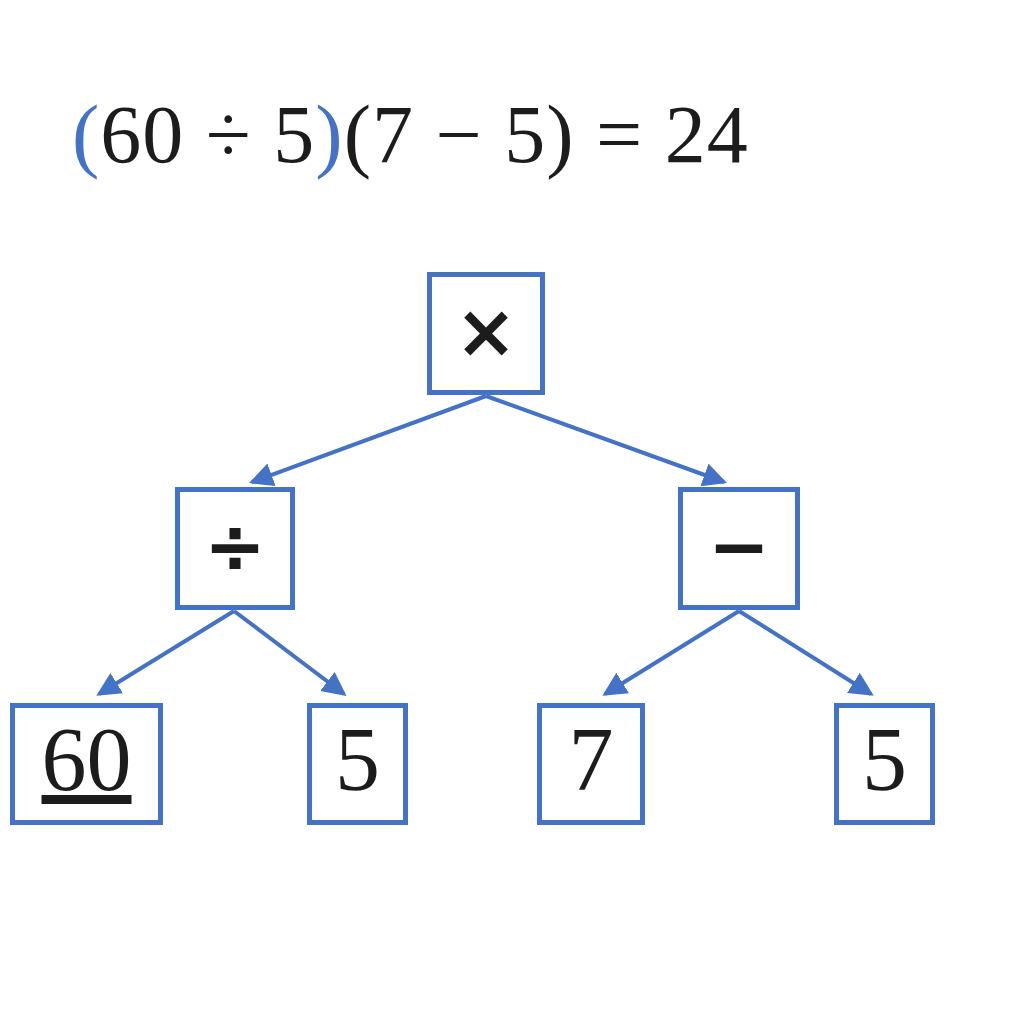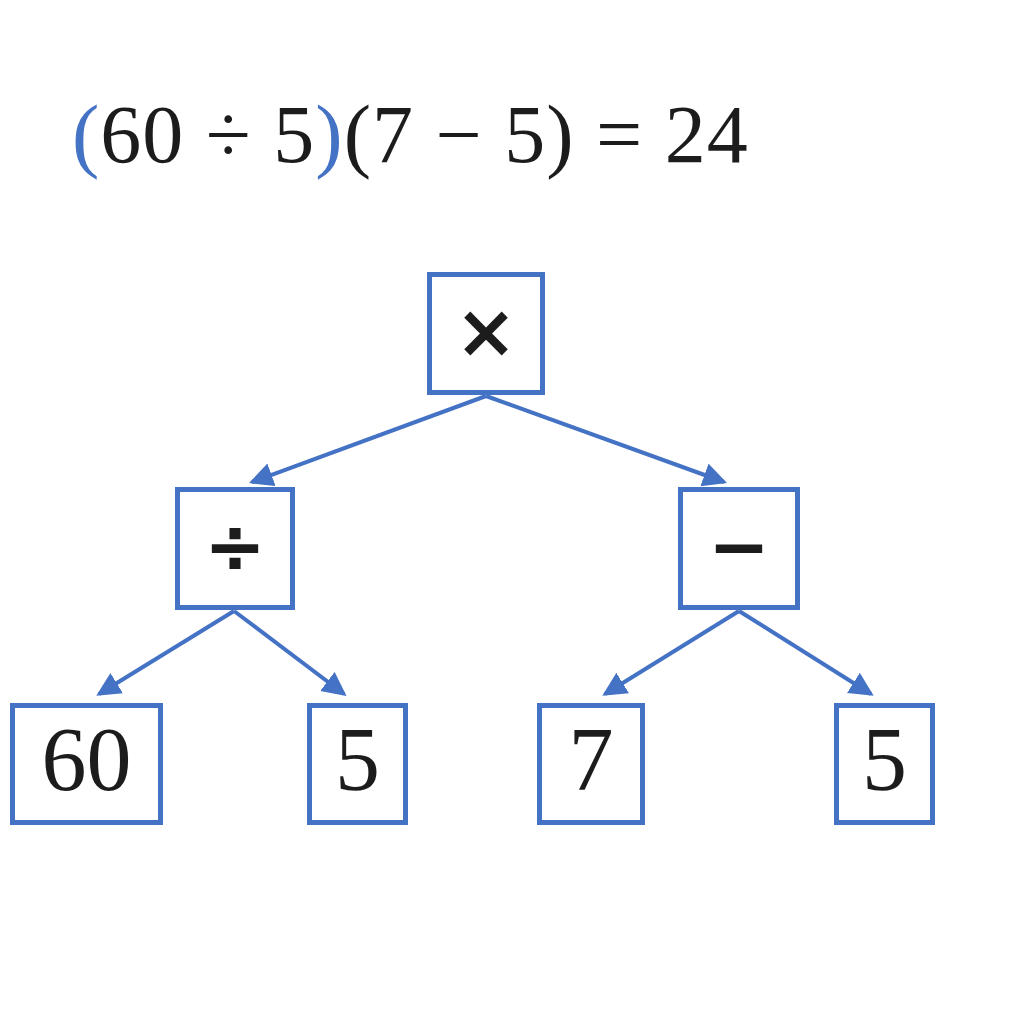--- a/index.html
+++ b/index.html
@@ -54,21 +54,21 @@
   }
   .node.op .label {
     font-family: "DejaVu Sans", sans-serif;
     font-size: 74px;
     font-weight: 600;
     transform: translateY(-3px);
   }
   .node-root  { left: 427px; top: 272px; width: 118px; height: 123px; }
   .node-div   { left: 175px; top: 487px; width: 120px; height: 123px; }
   .node-minus { left: 678px; top: 487px; width: 122px; height: 123px; }
-  .node-60    { left: 10px;  top: 703px; width: 153px; height: 122px; }
+  .node-60    { left: 10px;  top: 703px; width: 153px; height: 122px; text-decoration: underline; }
   .node-5l    { left: 307px; top: 703px; width: 101px; height: 122px; }
   .node-7     { left: 537px; top: 703px; width: 108px; height: 122px; }
   .node-5r    { left: 834px; top: 703px; width: 101px; height: 122px; }
 </style>
 </head>
 <body>
 
 <div class="canvas">
 
   <div class="equation">

